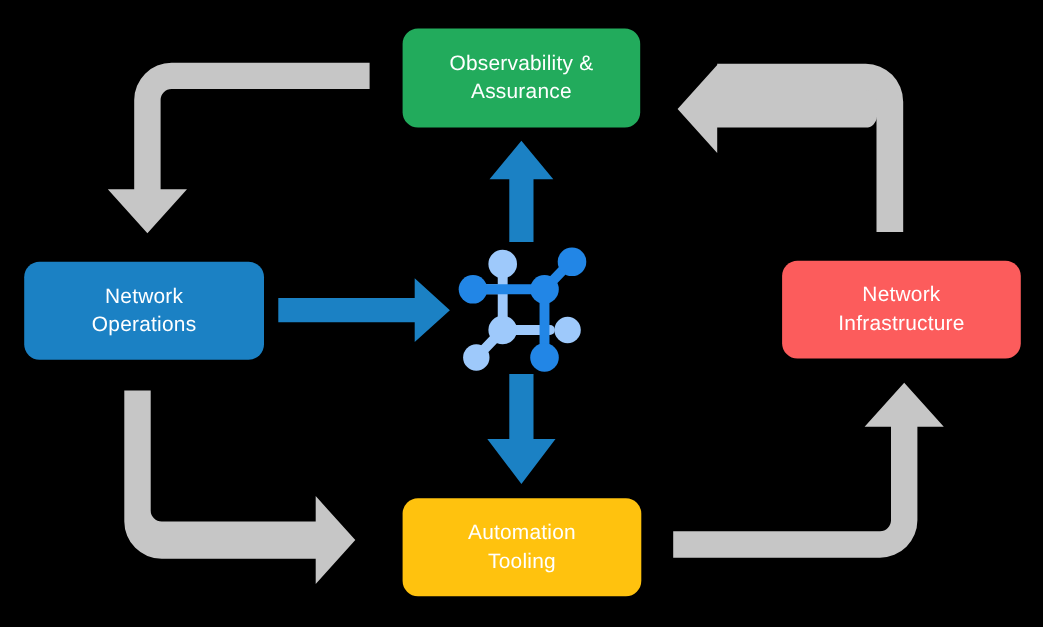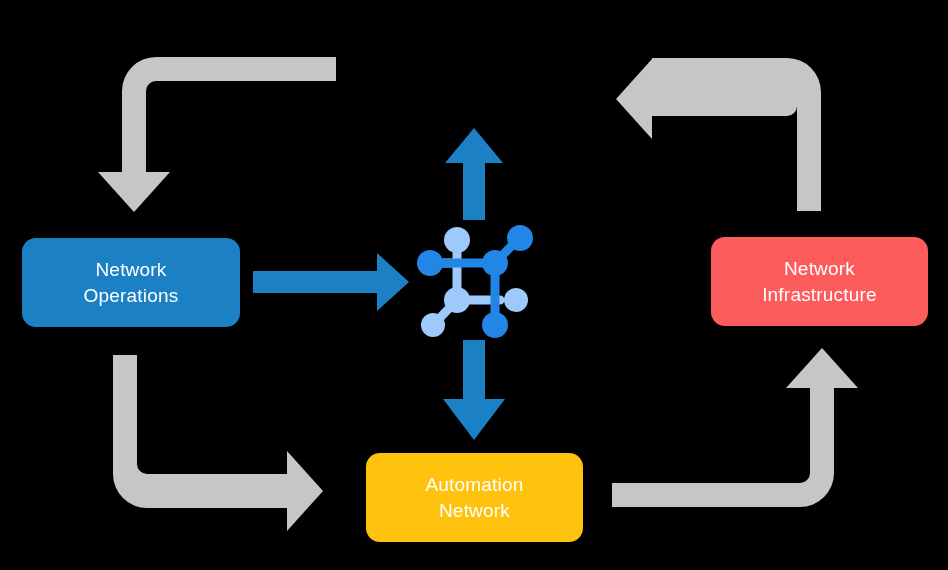--- a/index.html
+++ b/index.html
@@ -181,29 +181,33 @@
       <circle cx="433" cy="325" r="12"></circle>
     </g>
     <g fill="#2286e6">
       <circle cx="430" cy="263" r="13"></circle>
       <circle cx="495" cy="263" r="13"></circle>
       <circle cx="520" cy="238" r="13"></circle>
       <circle cx="495" cy="325" r="13"></circle>
     </g>
   </svg>
 
+  <div class="node-box" id="box-observability" style="background-color: rgb(34, 171, 92);">
+    <span class="label-text">Observability &amp;
+Assurance</span>
+  </div>
 
   <div class="node-box" id="box-network-operations" style="background-color: rgb(27, 129, 196);">
     <span class="label-text">Network
 Operations</span>
   </div>
 
   <div class="node-box" id="box-network-infrastructure" style="background-color: rgb(252, 92, 92);">
     <span class="label-text">Network
 Infrastructure</span>
   </div>
 
   <div class="node-box" id="box-automation-tooling" style="background-color: rgb(255, 194, 14);">
     <span class="label-text">Automation
-Network</span>
+Tooling</span>
   </div>
 
 </div>
 
 </body></html>

